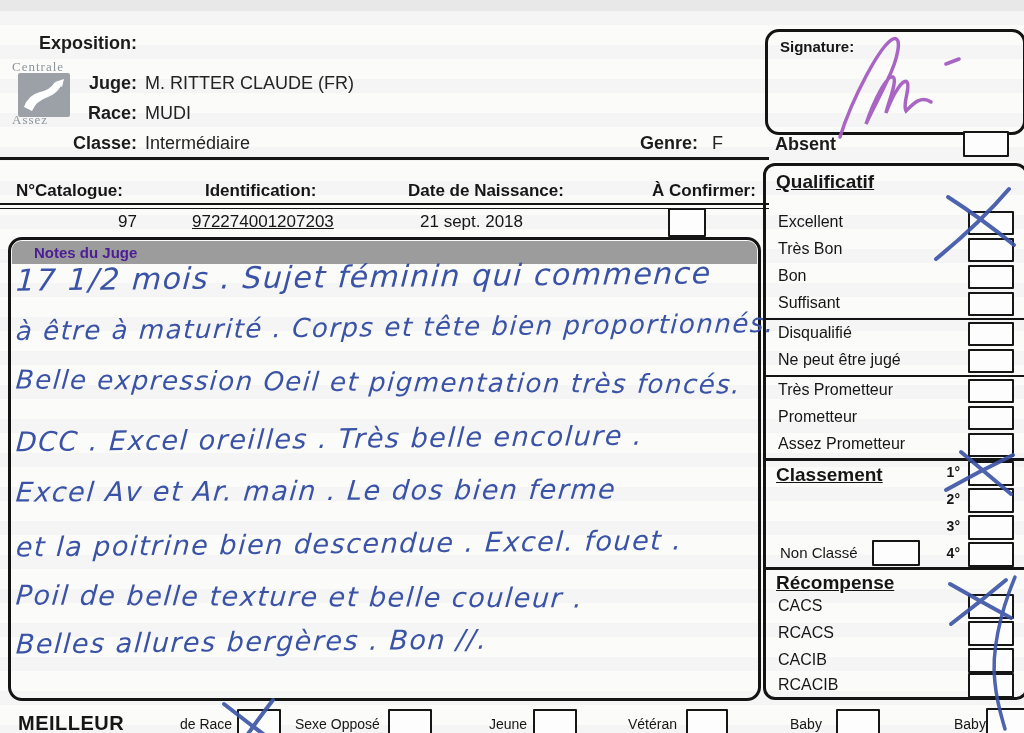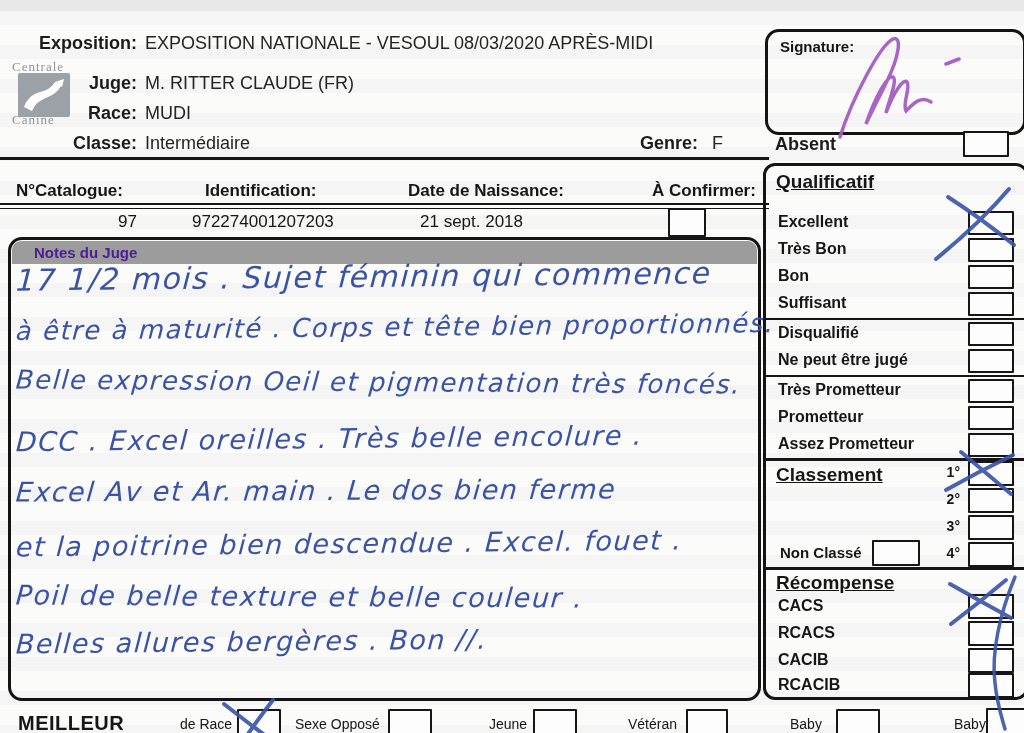--- a/index.html
+++ b/index.html
@@ -42,48 +42,47 @@
   .hw3{top:356px;font-size:26px;transform:rotate(0.4deg) skewX(-4deg);}
   .hw4{top:412px;}
   .hw5{top:464px;transform:rotate(-0.3deg) skewX(-5deg);}
   .hw6{top:517px;}
   .hw7{top:570px;transform:rotate(0.3deg) skewX(-4deg);}
   .hw8{top:615px;}
   
   .sidebar{position:absolute;left:763px;top:152px;width:259px;height:531px;
     border:3px solid #141414;border-radius:12px;z-index:2;}
   .sec-title{position:absolute;font-weight:bold;font-size:19px;text-decoration:underline;white-space:nowrap;}
-  .srow-label{position:absolute;font-weight:bold;font-size:16px;white-space:nowrap;}
+  .srow-label{position:absolute;font-weight:normal;font-size:16px;white-space:nowrap;}
   .rank-num{position:absolute;font-size:14px;font-weight:bold;text-align:right;width:22px;}
   .sdiv{position:absolute;left:0;right:0;background:#151515;}
   
   .sig-box{position:absolute;left:765px;top:18px;width:255px;height:100px;
     border:3px solid #141414;border-radius:14px;}
   .sig-label{position:absolute;left:12px;top:6px;font-weight:bold;font-size:15px;}
   
   .meilleur{position:absolute;font-weight:bold;font-size:20px;letter-spacing:0.5px;}
   .blab{position:absolute;font-size:14px;white-space:nowrap;}
   .pen-overlay{position:absolute;left:0;top:0;width:1024px;height:733px;z-index:6;pointer-events:none;}
 </style>
 </head>
 <body>
 
 <div class="stage">
 
   <div class="abs flabel lbl" style="top:22px;">Exposition:</div>
-  <div class="abs val" style="left:145px;top:22px;">EXPOSITION NATIONALE - VESOUL 08/03/2020 APRÈS-MIDI</div>
 
   <div class="abs logo-top" style="left:12px;top:48px;">Centrale</div>
   <div class="logo-img" style="left:18px;top:62px;">
     <svg width="52" height="44" viewBox="0 0 52 44">
       <path d="M6 34 Q10 22 22 19 Q32 17 37 9 L43 13 Q38 21 30 24 Q18 28 14 38 Z" fill="#ffffff"></path>
       <path d="M37 9 L46 6 L44 14 Z" fill="#ffffff"></path>
     </svg>
   </div>
-  <div class="abs logo-bottom" style="left:12px;top:101px;">Canine</div>
+  <div class="abs logo-bottom" style="left:12px;top:101px;">Assez</div>
 
   <div class="abs flabel lbl" style="top:62px;">Juge:</div>
   <div class="abs val" style="left:145px;top:62px;">M. RITTER CLAUDE (FR)</div>
 
   <div class="abs flabel lbl" style="top:92px;">Race:</div>
   <div class="abs val" style="left:145px;top:92px;">MUDI</div>
 
   <div class="abs flabel lbl" style="top:122px;">Classe:</div>
   <div class="abs val" style="left:145px;top:122px;">Intermédiaire</div>
 
@@ -99,21 +98,21 @@
   <div class="hline" style="left:0;top:146px;width:769px;height:3px;"></div>
 
   <div class="cath" style="left:16px;top:170px;text-align:center;">N°Catalogue:</div>
   <div class="cath" style="left:205px;top:170px;">Identification:</div>
   <div class="cath" style="left:408px;top:170px;">Date de Naissance:</div>
   <div class="cath" style="left:652px;top:170px;">À Confirmer:</div>
 
   <div class="dline" style="left:0;top:192px;width:769px;"></div>
 
   <div class="catv" style="left:118px;top:201px;">97</div>
-  <div class="catv" style="left:192px;top:201px;">972274001207203</div>
+  <div class="catv" style="left:192px;top:201px;text-decoration:underline;">972274001207203</div>
   <div class="catv" style="left:420px;top:201px;">21 sept. 2018</div>
   <div class="cb" style="left:668px;top:197px;width:34px;height:25px;"></div>
 
   <div class="notes-box">
     <div class="notes-bar">
       <div class="notes-title">Notes du Juge</div>
     </div>
   </div>
 
   <div class="hw hw1" style="color: rgb(58, 83, 166);">17 1/2 mois . Sujet féminin qui commence</div>

